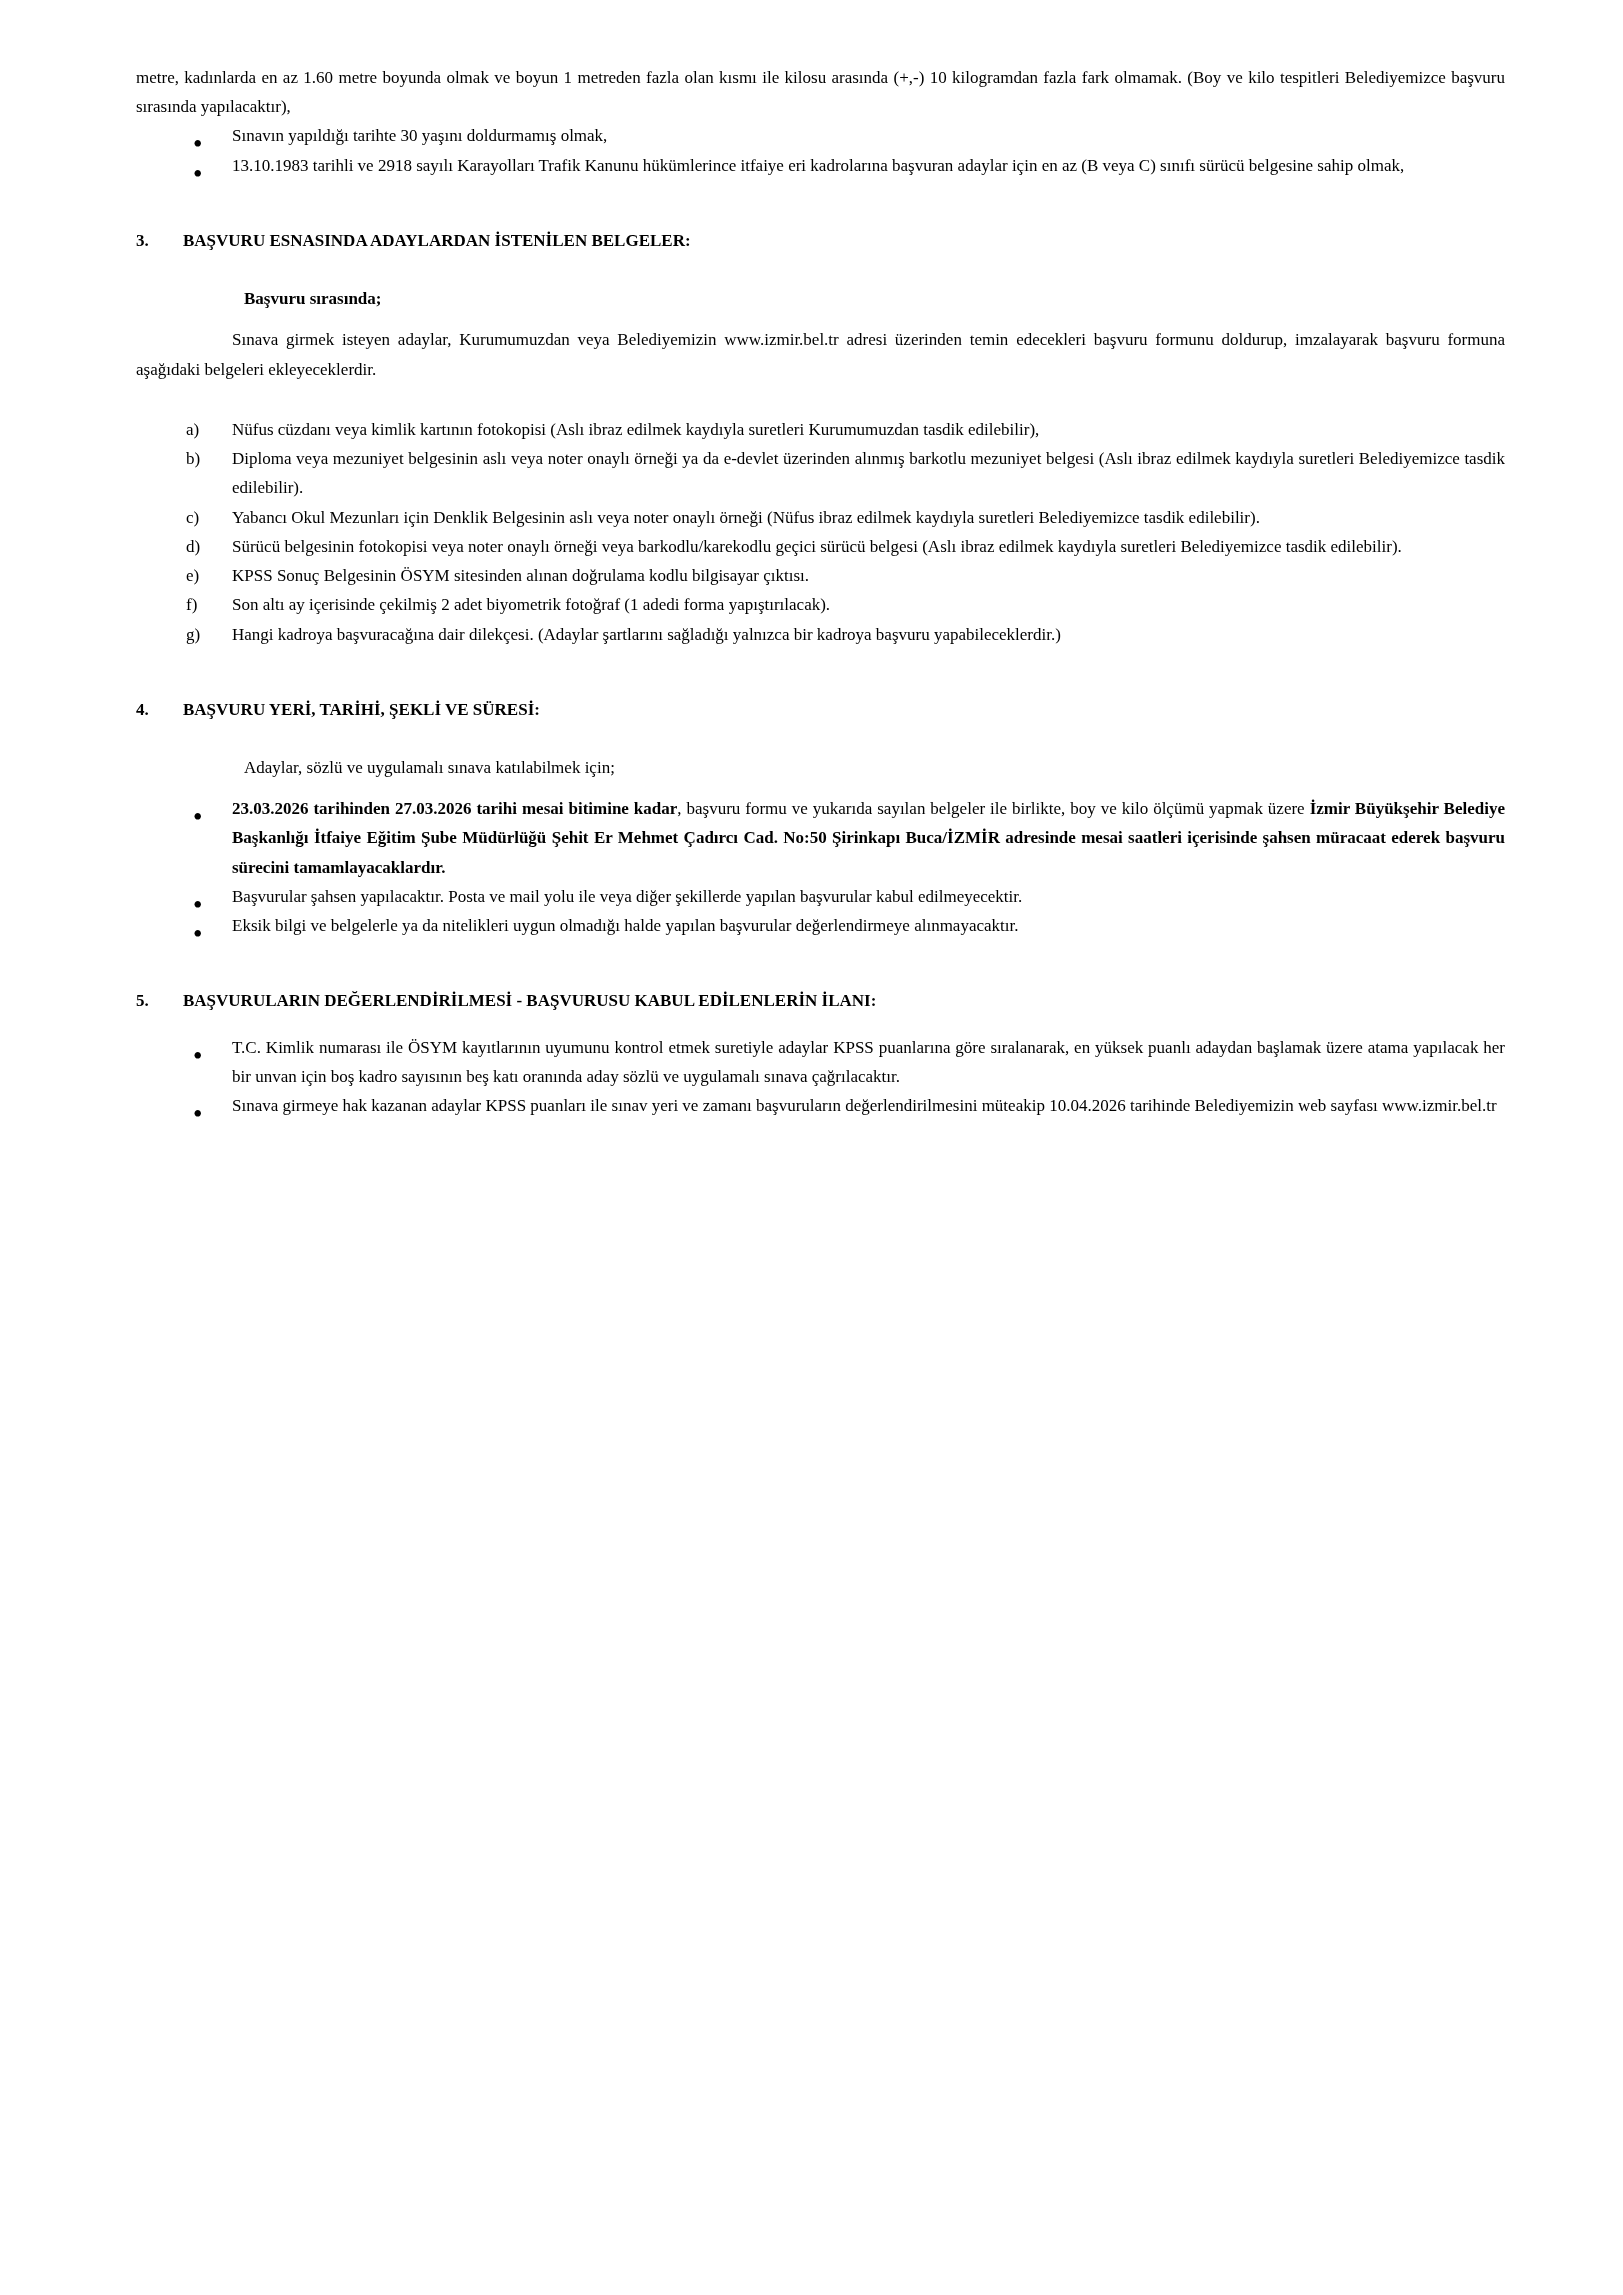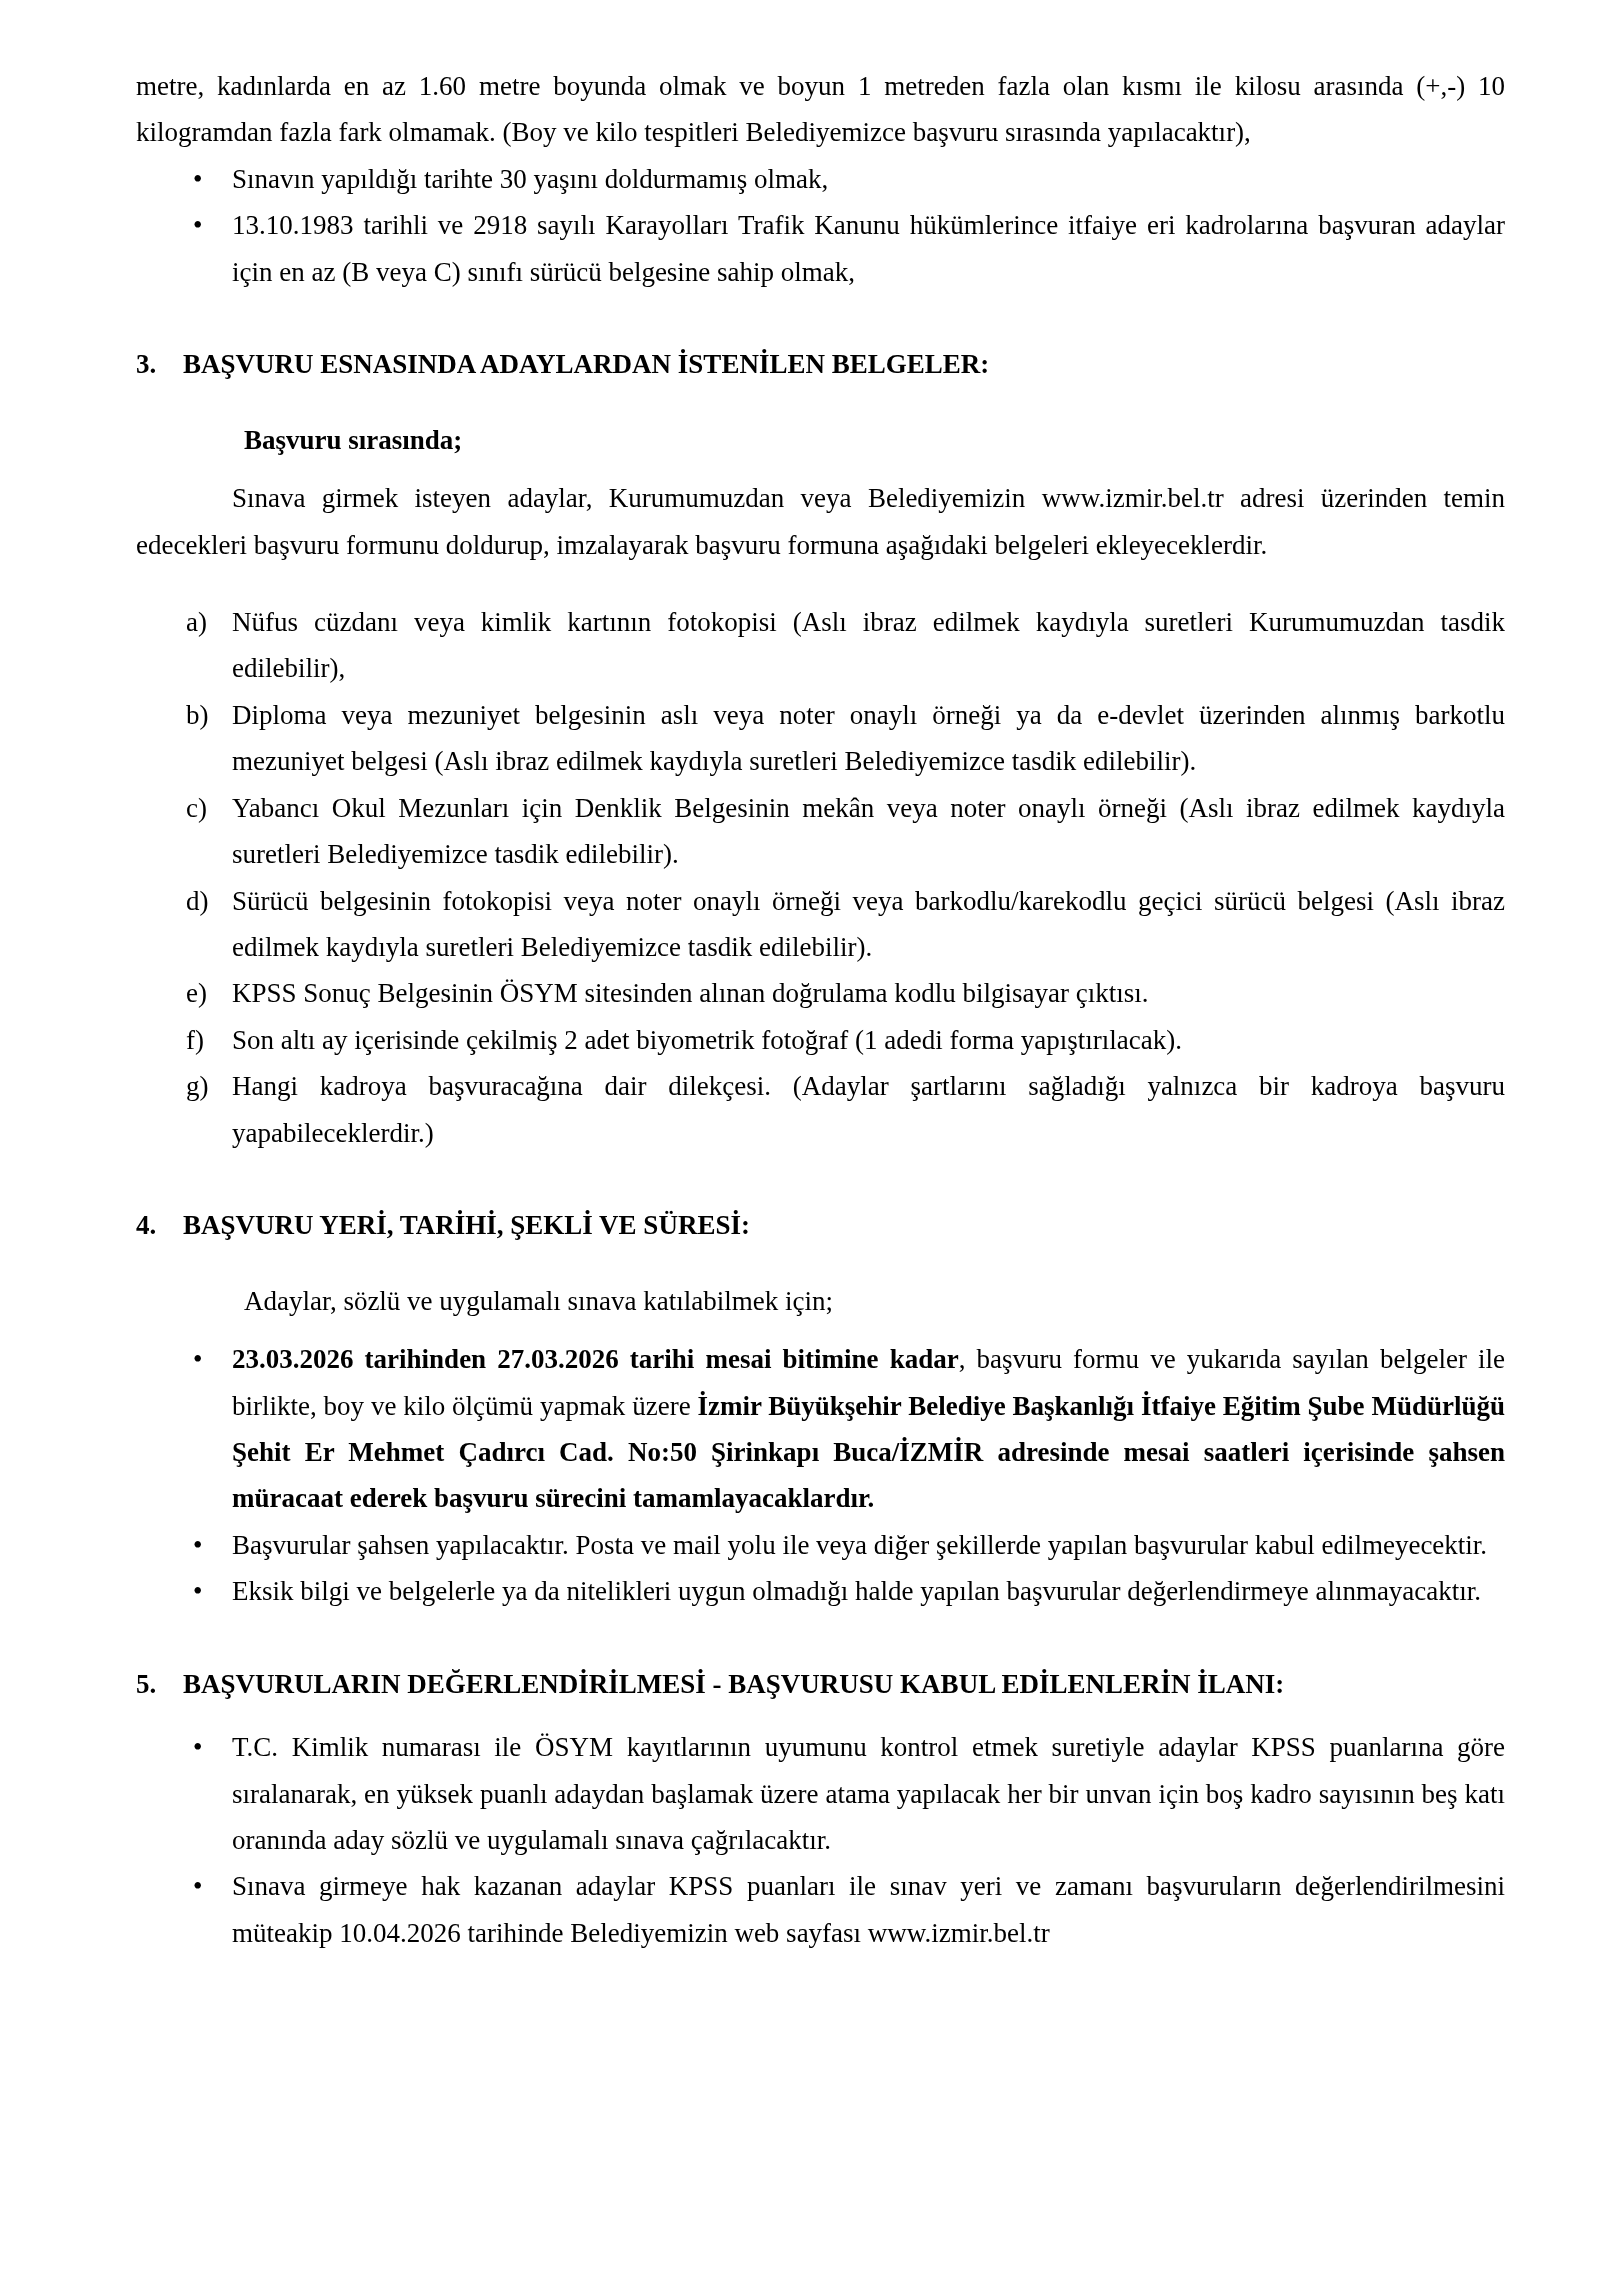--- a/index.html
+++ b/index.html
@@ -15,21 +15,21 @@
     position: relative;
     width: 1623px;
     height: 2295px;
     background: #ffffff;
     box-sizing: border-box;
     padding: 63px 118px 63px 136px;
     overflow: hidden;
   }
   .doc-body {
     width: 1369px;
-    font-size: 27px;
+    font-size: 17px;
     line-height: 1.72;
     text-align: justify;
     text-justify: inter-word;
   }
 
   
   p.para {
     margin: 0;
     text-align: justify;
   }
@@ -151,21 +151,21 @@
       <li>
         <span class="marker">a)</span>
         <span>Nüfus cüzdanı veya kimlik kartının fotokopisi (Aslı ibraz edilmek kaydıyla suretleri Kurumumuzdan tasdik edilebilir),</span>
       </li>
       <li>
         <span class="marker">b)</span>
         <span>Diploma veya mezuniyet belgesinin aslı veya noter onaylı örneği ya da e-devlet üzerinden alınmış barkotlu mezuniyet belgesi (Aslı ibraz edilmek kaydıyla suretleri Belediyemizce tasdik edilebilir).</span>
       </li>
       <li>
         <span class="marker">c)</span>
-        <span>Yabancı Okul Mezunları için Denklik Belgesinin mekân veya noter onaylı örneği (Aslı ibraz edilmek kaydıyla suretleri Belediyemizce tasdik edilebilir).</span>
+        <span>Yabancı Okul Mezunları için Denklik Belgesinin aslı veya noter onaylı örneği (Nüfus ibraz edilmek kaydıyla suretleri Belediyemizce tasdik edilebilir).</span>
       </li>
       <li>
         <span class="marker">d)</span>
         <span>Sürücü belgesinin fotokopisi veya noter onaylı örneği veya barkodlu/karekodlu geçici sürücü belgesi (Aslı ibraz edilmek kaydıyla suretleri Belediyemizce tasdik edilebilir).</span>
       </li>
       <li class="nojust">
         <span class="marker">e)</span>
         <span>KPSS Sonuç Belgesinin ÖSYM sitesinden alınan doğrulama kodlu bilgisayar çıktısı.</span>
       </li>
       <li class="nojust">

